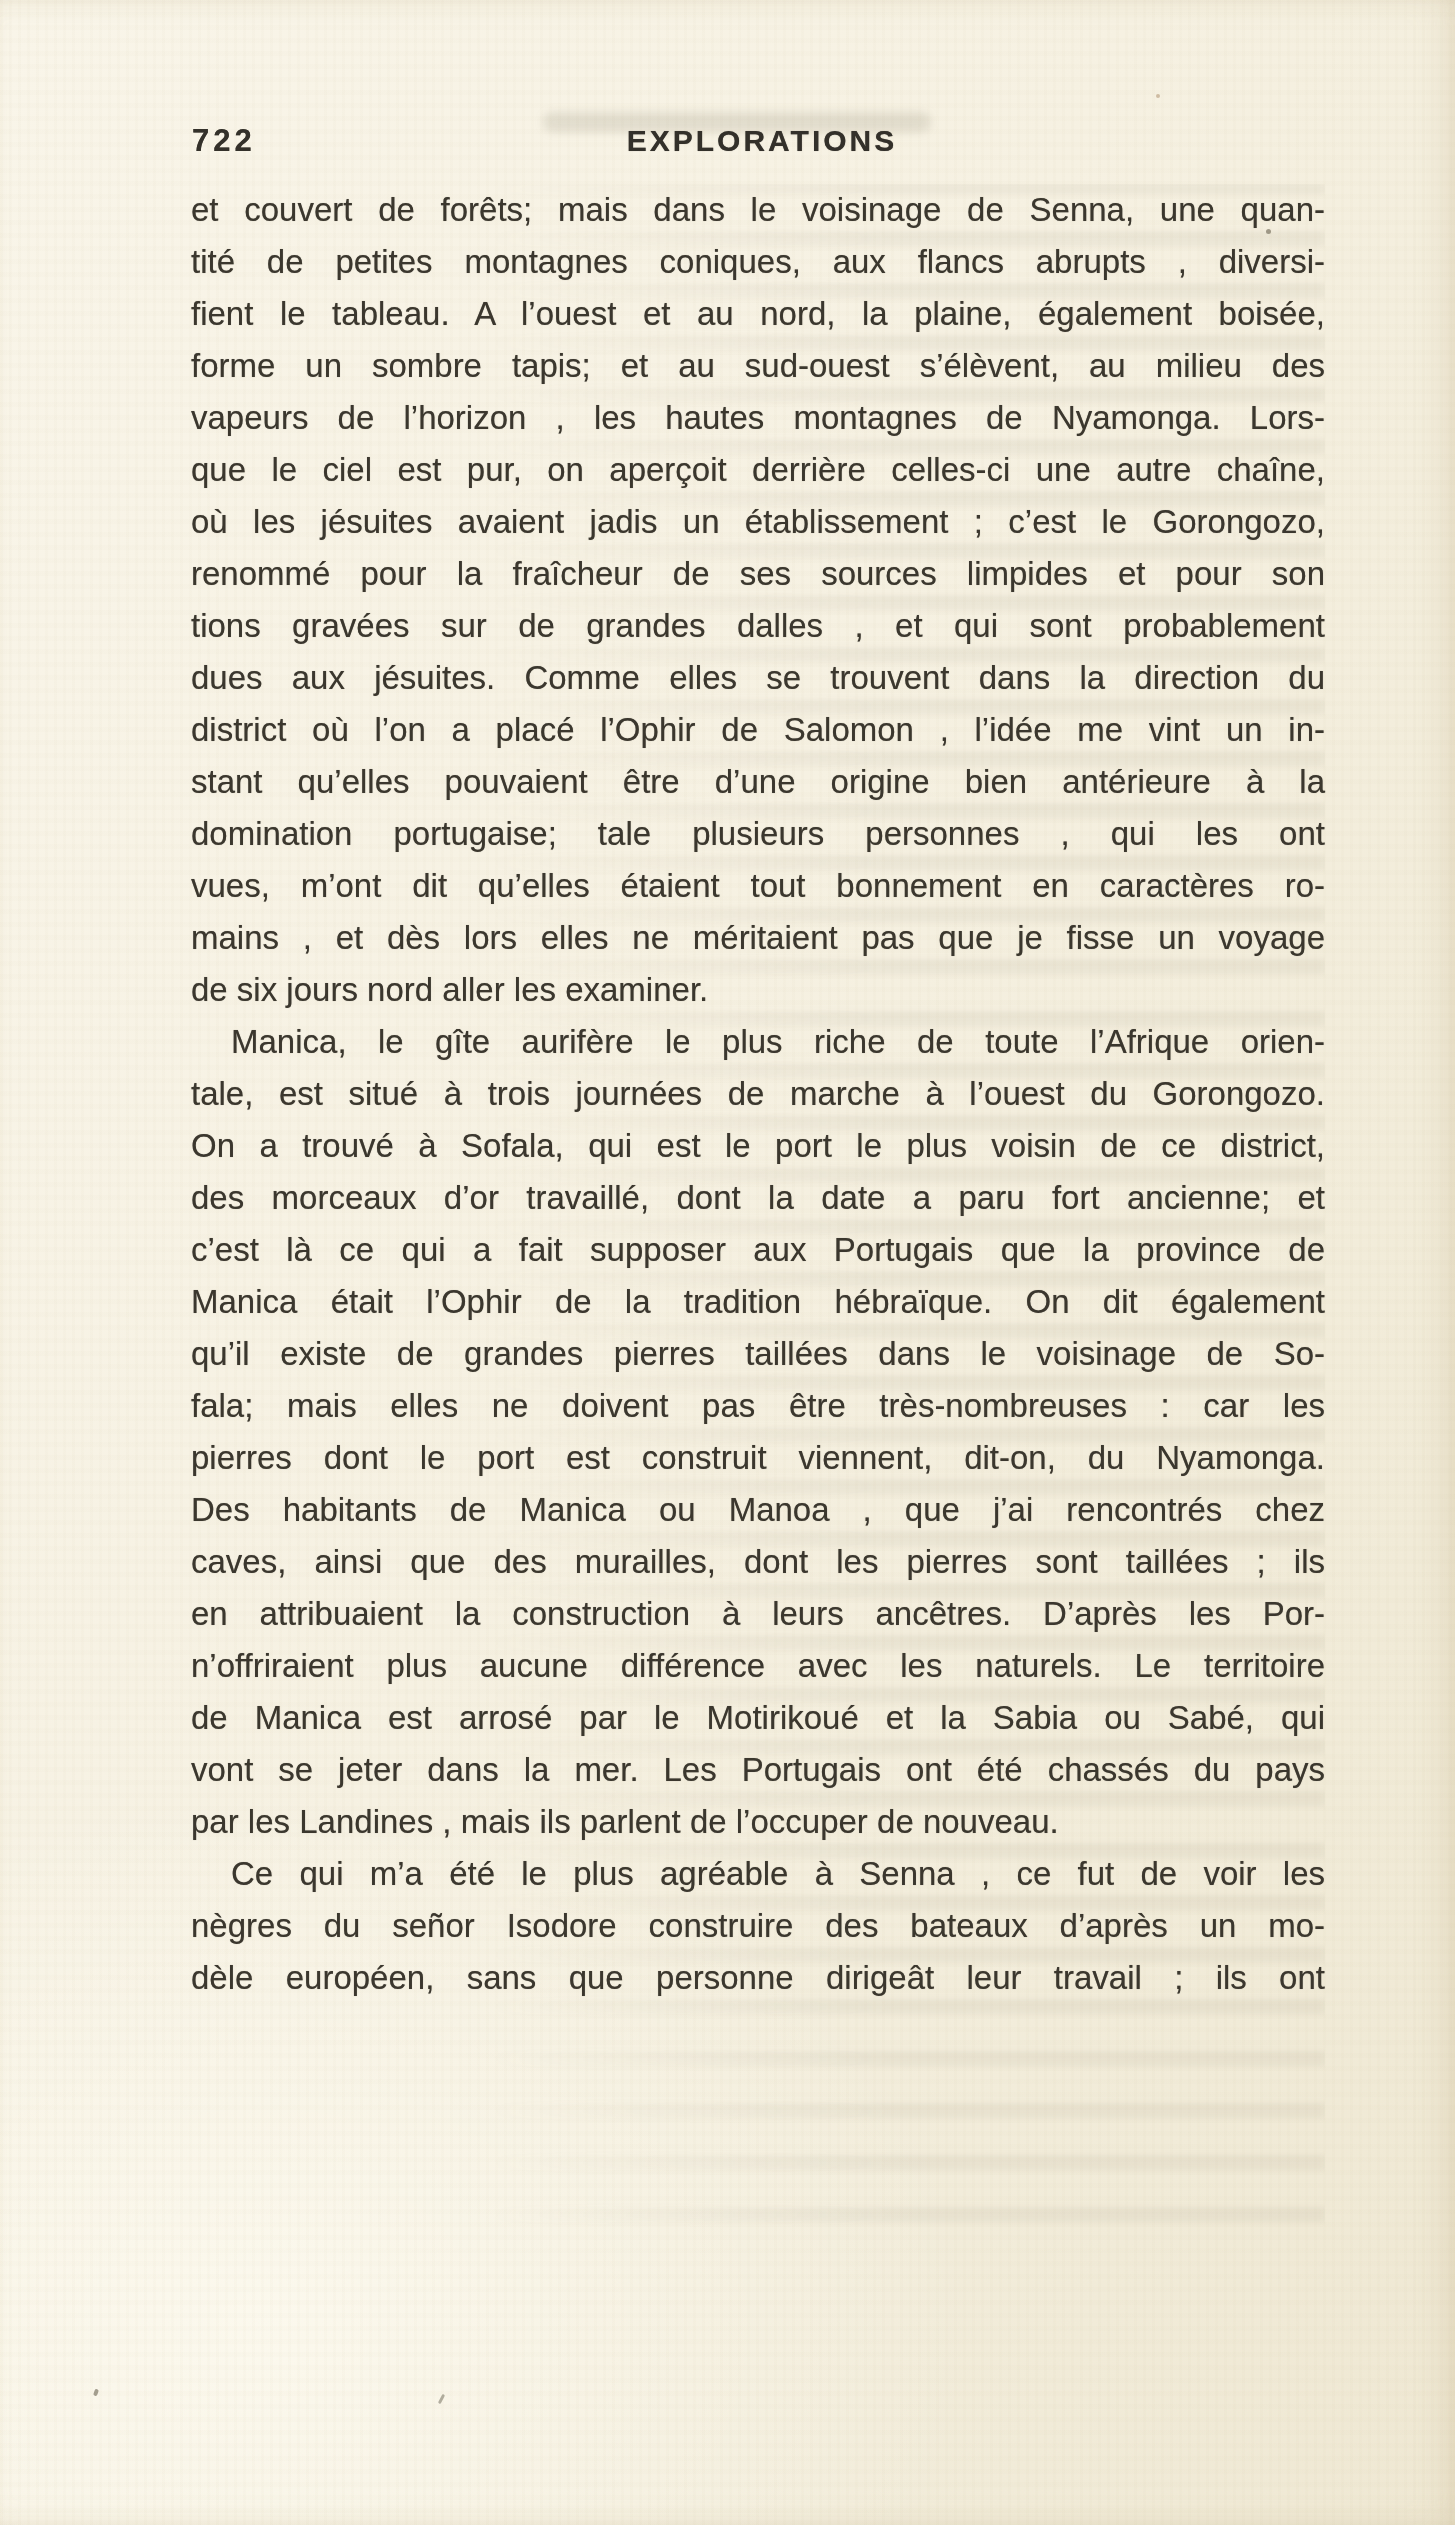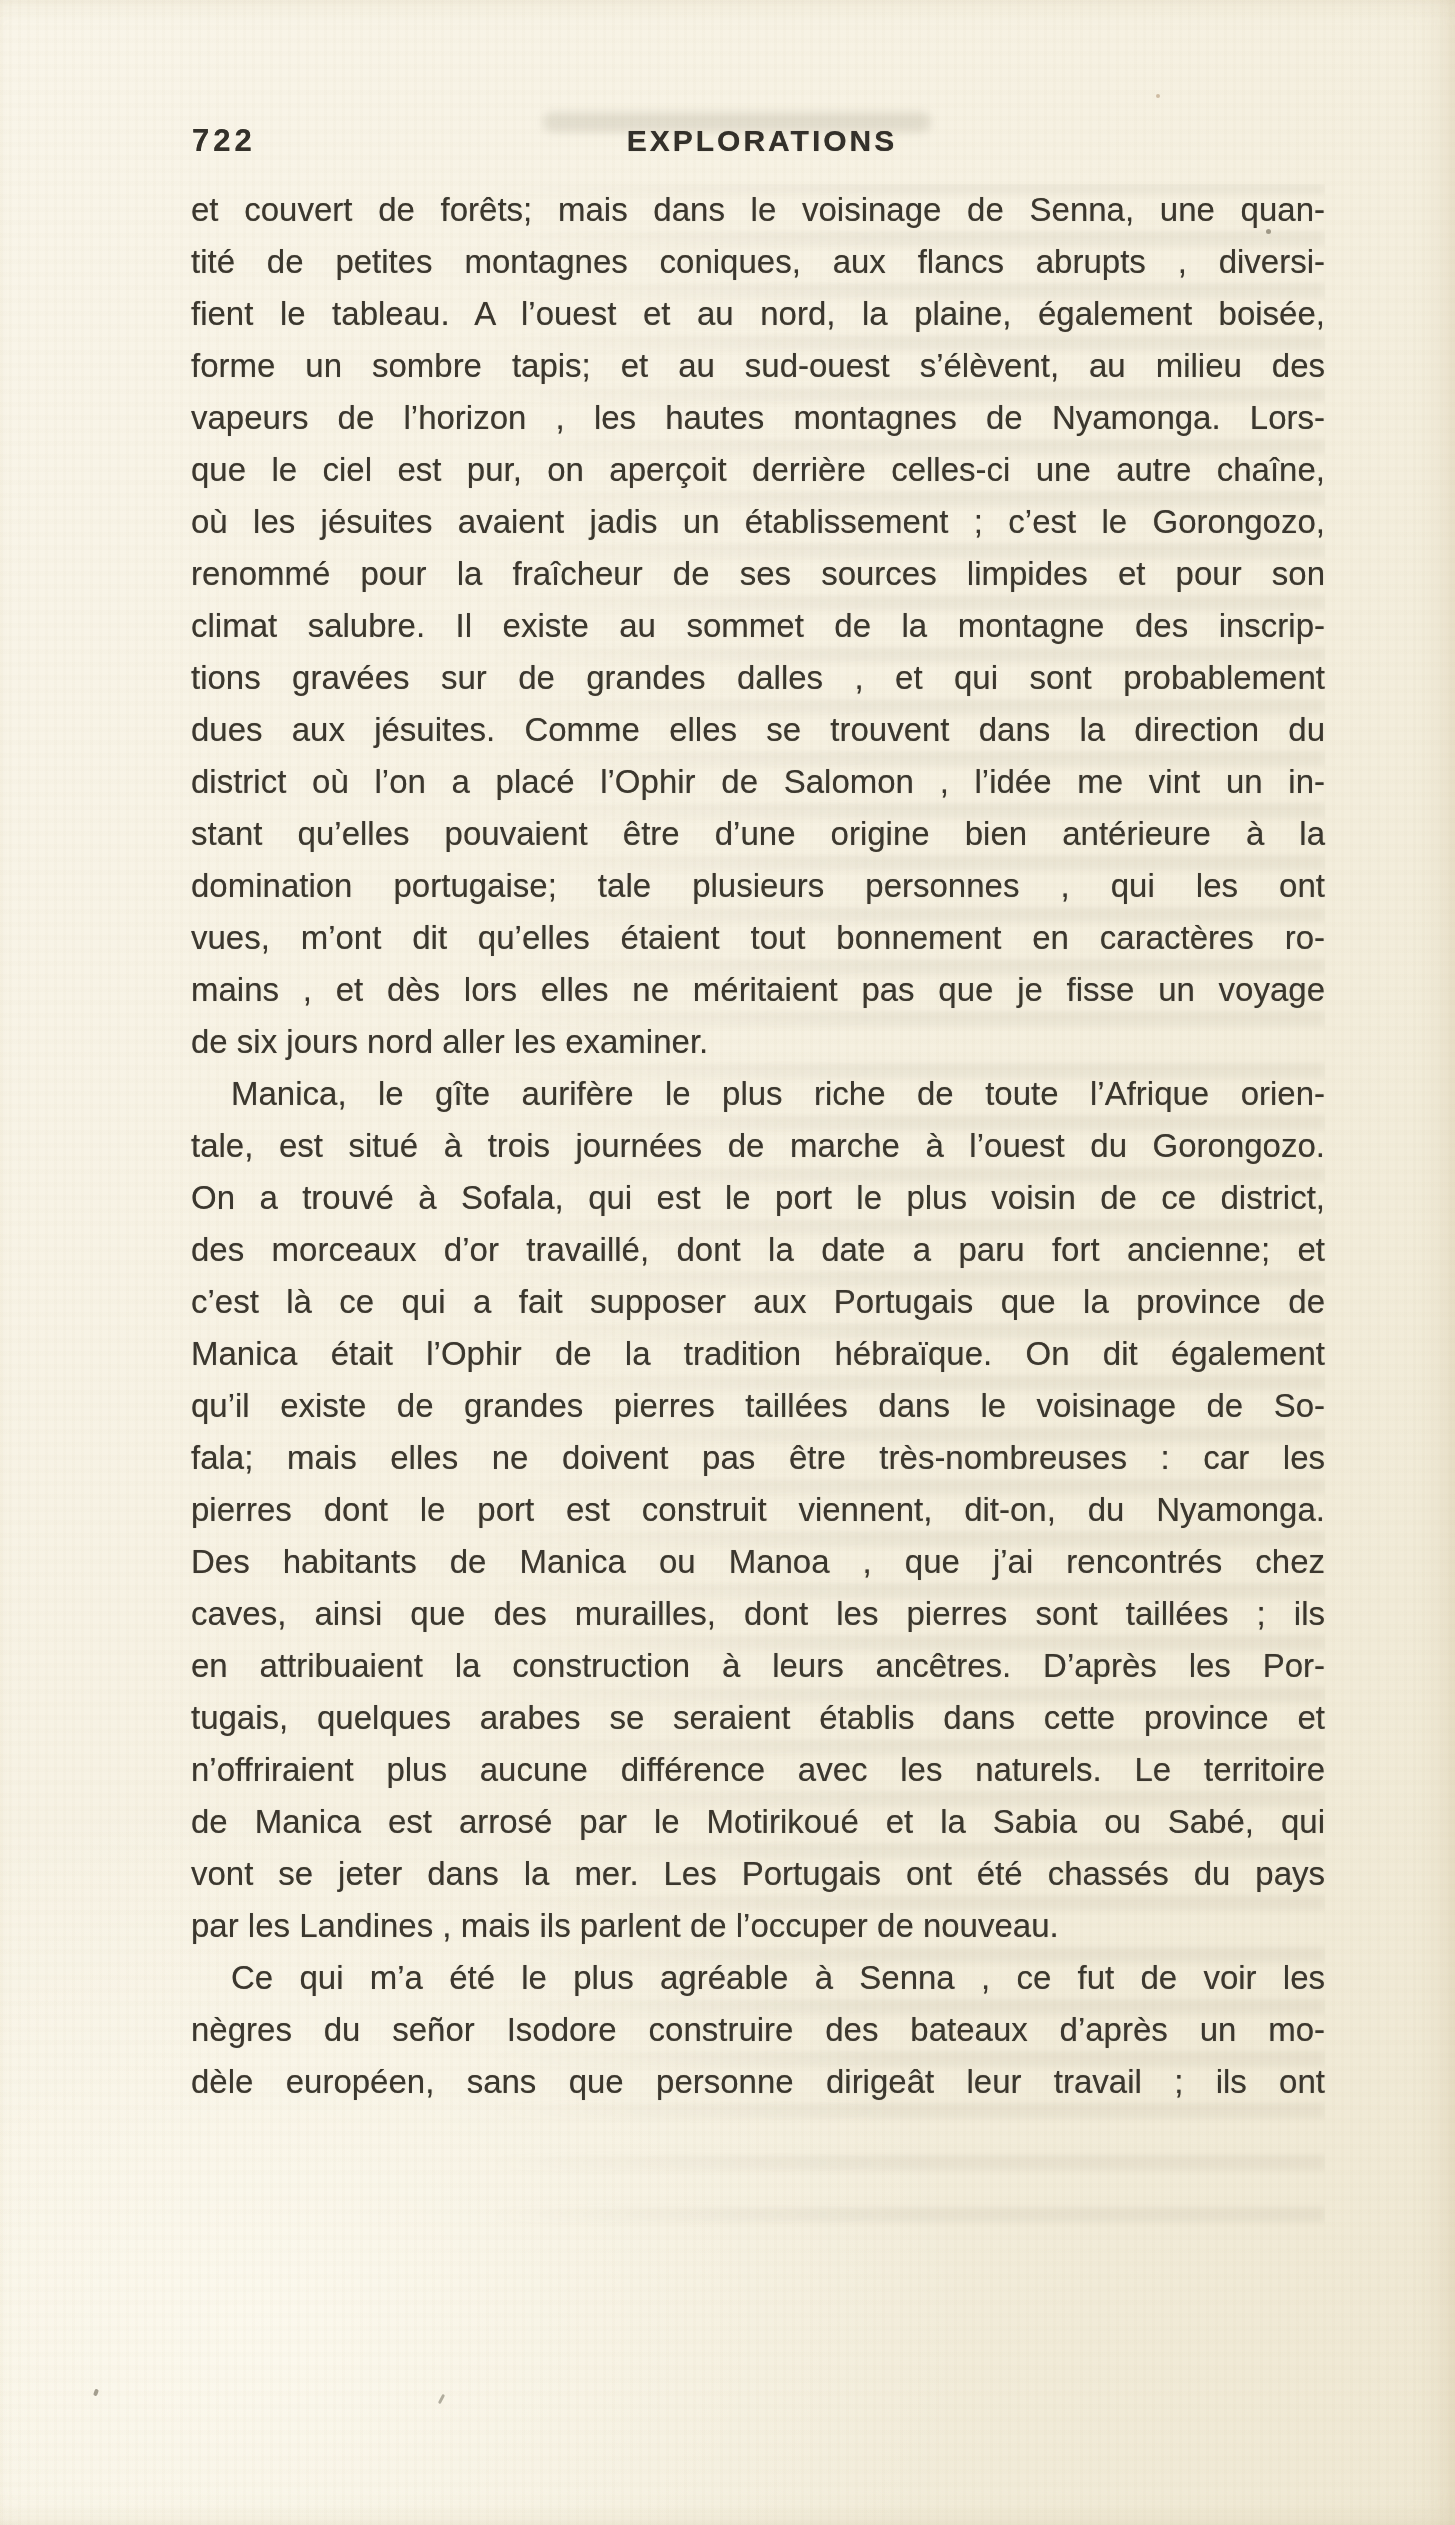--- a/index.html
+++ b/index.html
@@ -91,21 +91,20 @@
   <div class="textbody">
       <div>
         <div class="line">et couvert de forêts; mais dans le voisinage de Senna, une quan-</div>
         <div class="line">tité de petites montagnes coniques, aux flancs abrupts , diversi-</div>
         <div class="line">fient le tableau. A l’ouest et au nord, la plaine, également boisée,</div>
         <div class="line">forme un sombre tapis; et au sud-ouest s’élèvent, au milieu des</div>
         <div class="line">vapeurs de l’horizon , les hautes montagnes de Nyamonga. Lors-</div>
         <div class="line">que le ciel est pur, on aperçoit derrière celles-ci une autre chaîne,</div>
         <div class="line">où les jésuites avaient jadis un établissement ; c’est le Gorongozo,</div>
         <div class="line">renommé pour la fraîcheur de ses sources limpides et pour son</div>
-        <div class="line">climat salubre. Il existe au sommet de la montagne des inscrip-</div>
         <div class="line">tions gravées sur de grandes dalles , et qui sont probablement</div>
         <div class="line">dues aux jésuites. Comme elles se trouvent dans la direction du</div>
         <div class="line">district où l’on a placé l’Ophir de Salomon , l’idée me vint un in-</div>
         <div class="line">stant qu’elles pouvaient être d’une origine bien antérieure à la</div>
         <div class="line">domination portugaise; tale plusieurs personnes , qui les ont</div>
         <div class="line">vues, m’ont dit qu’elles étaient tout bonnement en caractères ro-</div>
         <div class="line">mains , et dès lors elles ne méritaient pas que je fisse un voyage</div>
         <div class="line endline">de six jours nord aller les examiner.</div>
       </div>
       <div>
@@ -114,21 +113,20 @@
         <div class="line">On a trouvé à Sofala, qui est le port le plus voisin de ce district,</div>
         <div class="line">des morceaux d’or travaillé, dont la date a paru fort ancienne; et</div>
         <div class="line">c’est là ce qui a fait supposer aux Portugais que la province de</div>
         <div class="line">Manica était l’Ophir de la tradition hébraïque. On dit également</div>
         <div class="line">qu’il existe de grandes pierres taillées dans le voisinage de So-</div>
         <div class="line">fala; mais elles ne doivent pas être très-nombreuses : car les</div>
         <div class="line">pierres dont le port est construit viennent, dit-on, du Nyamonga.</div>
         <div class="line">Des habitants de Manica ou Manoa , que j’ai rencontrés chez</div>
         <div class="line">caves, ainsi que des murailles, dont les pierres sont taillées ; ils</div>
         <div class="line">en attribuaient la construction à leurs ancêtres. D’après les Por-</div>
-        <div class="line">tugais, quelques arabes se seraient établis dans cette province et</div>
         <div class="line">n’offriraient plus aucune différence avec les naturels. Le territoire</div>
         <div class="line">de Manica est arrosé par le Motirikoué et la Sabia ou Sabé, qui</div>
         <div class="line">vont se jeter dans la mer. Les Portugais ont été chassés du pays</div>
         <div class="line endline">par les Landines , mais ils parlent de l’occuper de nouveau.</div>
       </div>
       <div>
         <div class="line indent">Ce qui m’a été le plus agréable à Senna , ce fut de voir les</div>
         <div class="line">nègres du señor Isodore construire des bateaux d’après un mo-</div>
         <div class="line">dèle européen, sans que personne dirigeât leur travail ; ils ont</div>
       </div>

